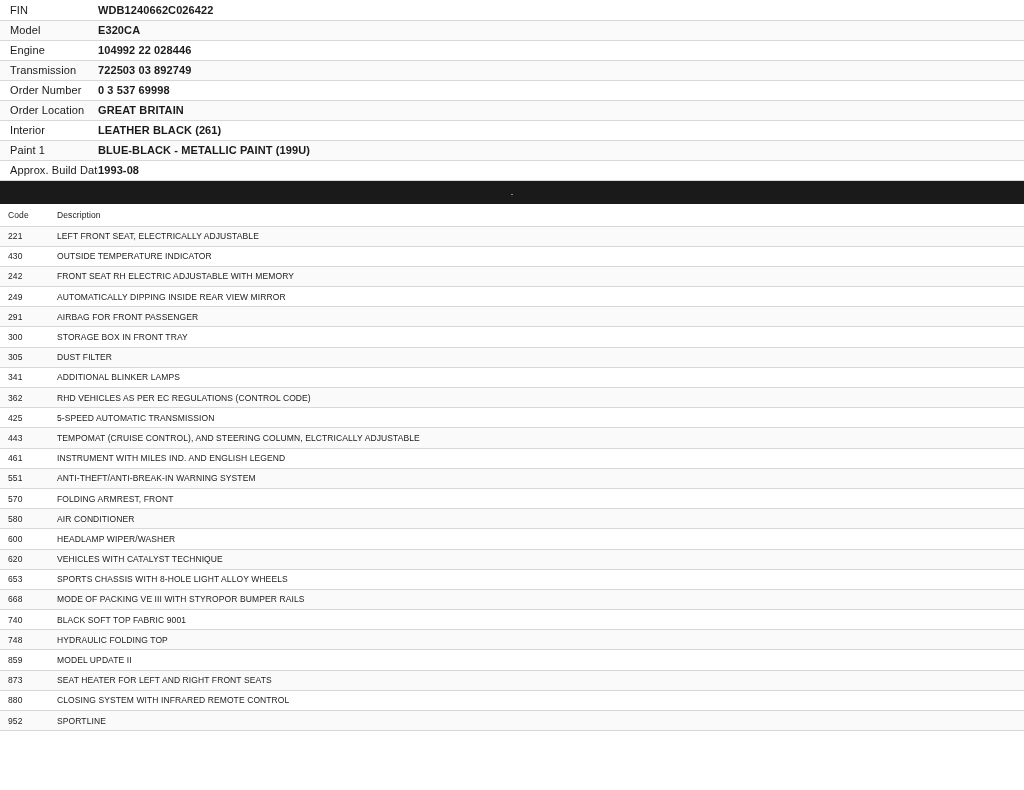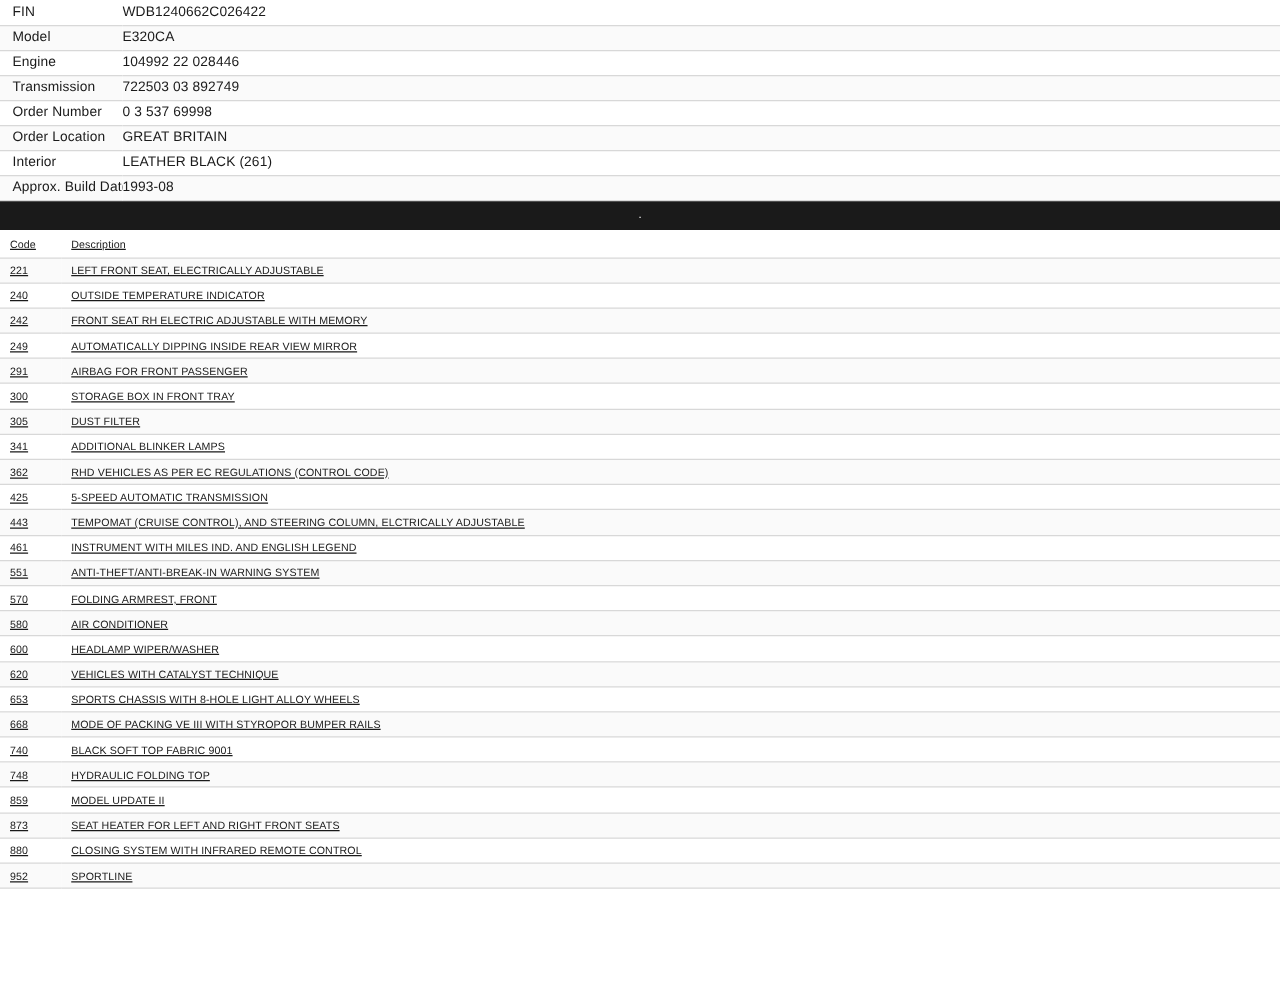--- a/index.html
+++ b/index.html
@@ -35,20 +35,21 @@
     vertical-align: middle;
     letter-spacing: 0.1px;
     white-space: nowrap;
     overflow: hidden;
   }
   .info-table td.label {
     width: 88px;
   }
   .info-table td.value {
     padding-left: 0;
+    font-weight: bold;
   }
   .info-table tr:nth-child(even) td {
     background: #fafafa;
   }
   .info-table tr:nth-child(odd) td {
     background: #ffffff;
   }
 
   
   .divider-bar {
@@ -68,21 +69,20 @@
   }
 
   
   .codes-table {
     width: 100%;
     border-collapse: collapse;
     table-layout: fixed;
   }
   .codes-table tr {
     height: 20.2px;
-    text-decoration: underline;
   }
   .codes-table th,
   .codes-table td {
     border-bottom: 1px solid #d8d8d8;
     font-size: 8.5px;
     vertical-align: middle;
     text-align: left;
     letter-spacing: 0.1px;
     white-space: nowrap;
     overflow: hidden;
@@ -138,20 +138,24 @@
         </tr>
         <tr>
           <td class="label">Order Location</td>
           <td class="value">GREAT BRITAIN</td>
         </tr>
         <tr>
           <td class="label">Interior</td>
           <td class="value">LEATHER BLACK (261)</td>
         </tr>
         <tr>
+          <td class="label">Paint 1</td>
+          <td class="value">BLUE-BLACK - METALLIC PAINT (199U)</td>
+        </tr>
+        <tr>
           <td class="label">Approx. Build Date</td>
           <td class="value">1993-08</td>
         </tr>
       </tbody>
   </table>
 
   <div class="divider-bar">
     <span class="dot">.</span>
   </div>
 
@@ -161,21 +165,21 @@
         <th class="code-col">Code</th>
         <th class="desc-col">Description</th>
       </tr>
     </thead>
     <tbody id="codes-body">
         <tr>
           <td class="code-col">221</td>
           <td class="desc-col">LEFT FRONT SEAT, ELECTRICALLY ADJUSTABLE</td>
         </tr>
         <tr>
-          <td class="code-col">240</td>
+          <td class="code-col">430</td>
           <td class="desc-col">OUTSIDE TEMPERATURE INDICATOR</td>
         </tr>
         <tr>
           <td class="code-col">242</td>
           <td class="desc-col">FRONT SEAT RH ELECTRIC ADJUSTABLE WITH MEMORY</td>
         </tr>
         <tr>
           <td class="code-col">249</td>
           <td class="desc-col">AUTOMATICALLY DIPPING INSIDE REAR VIEW MIRROR</td>
         </tr>

